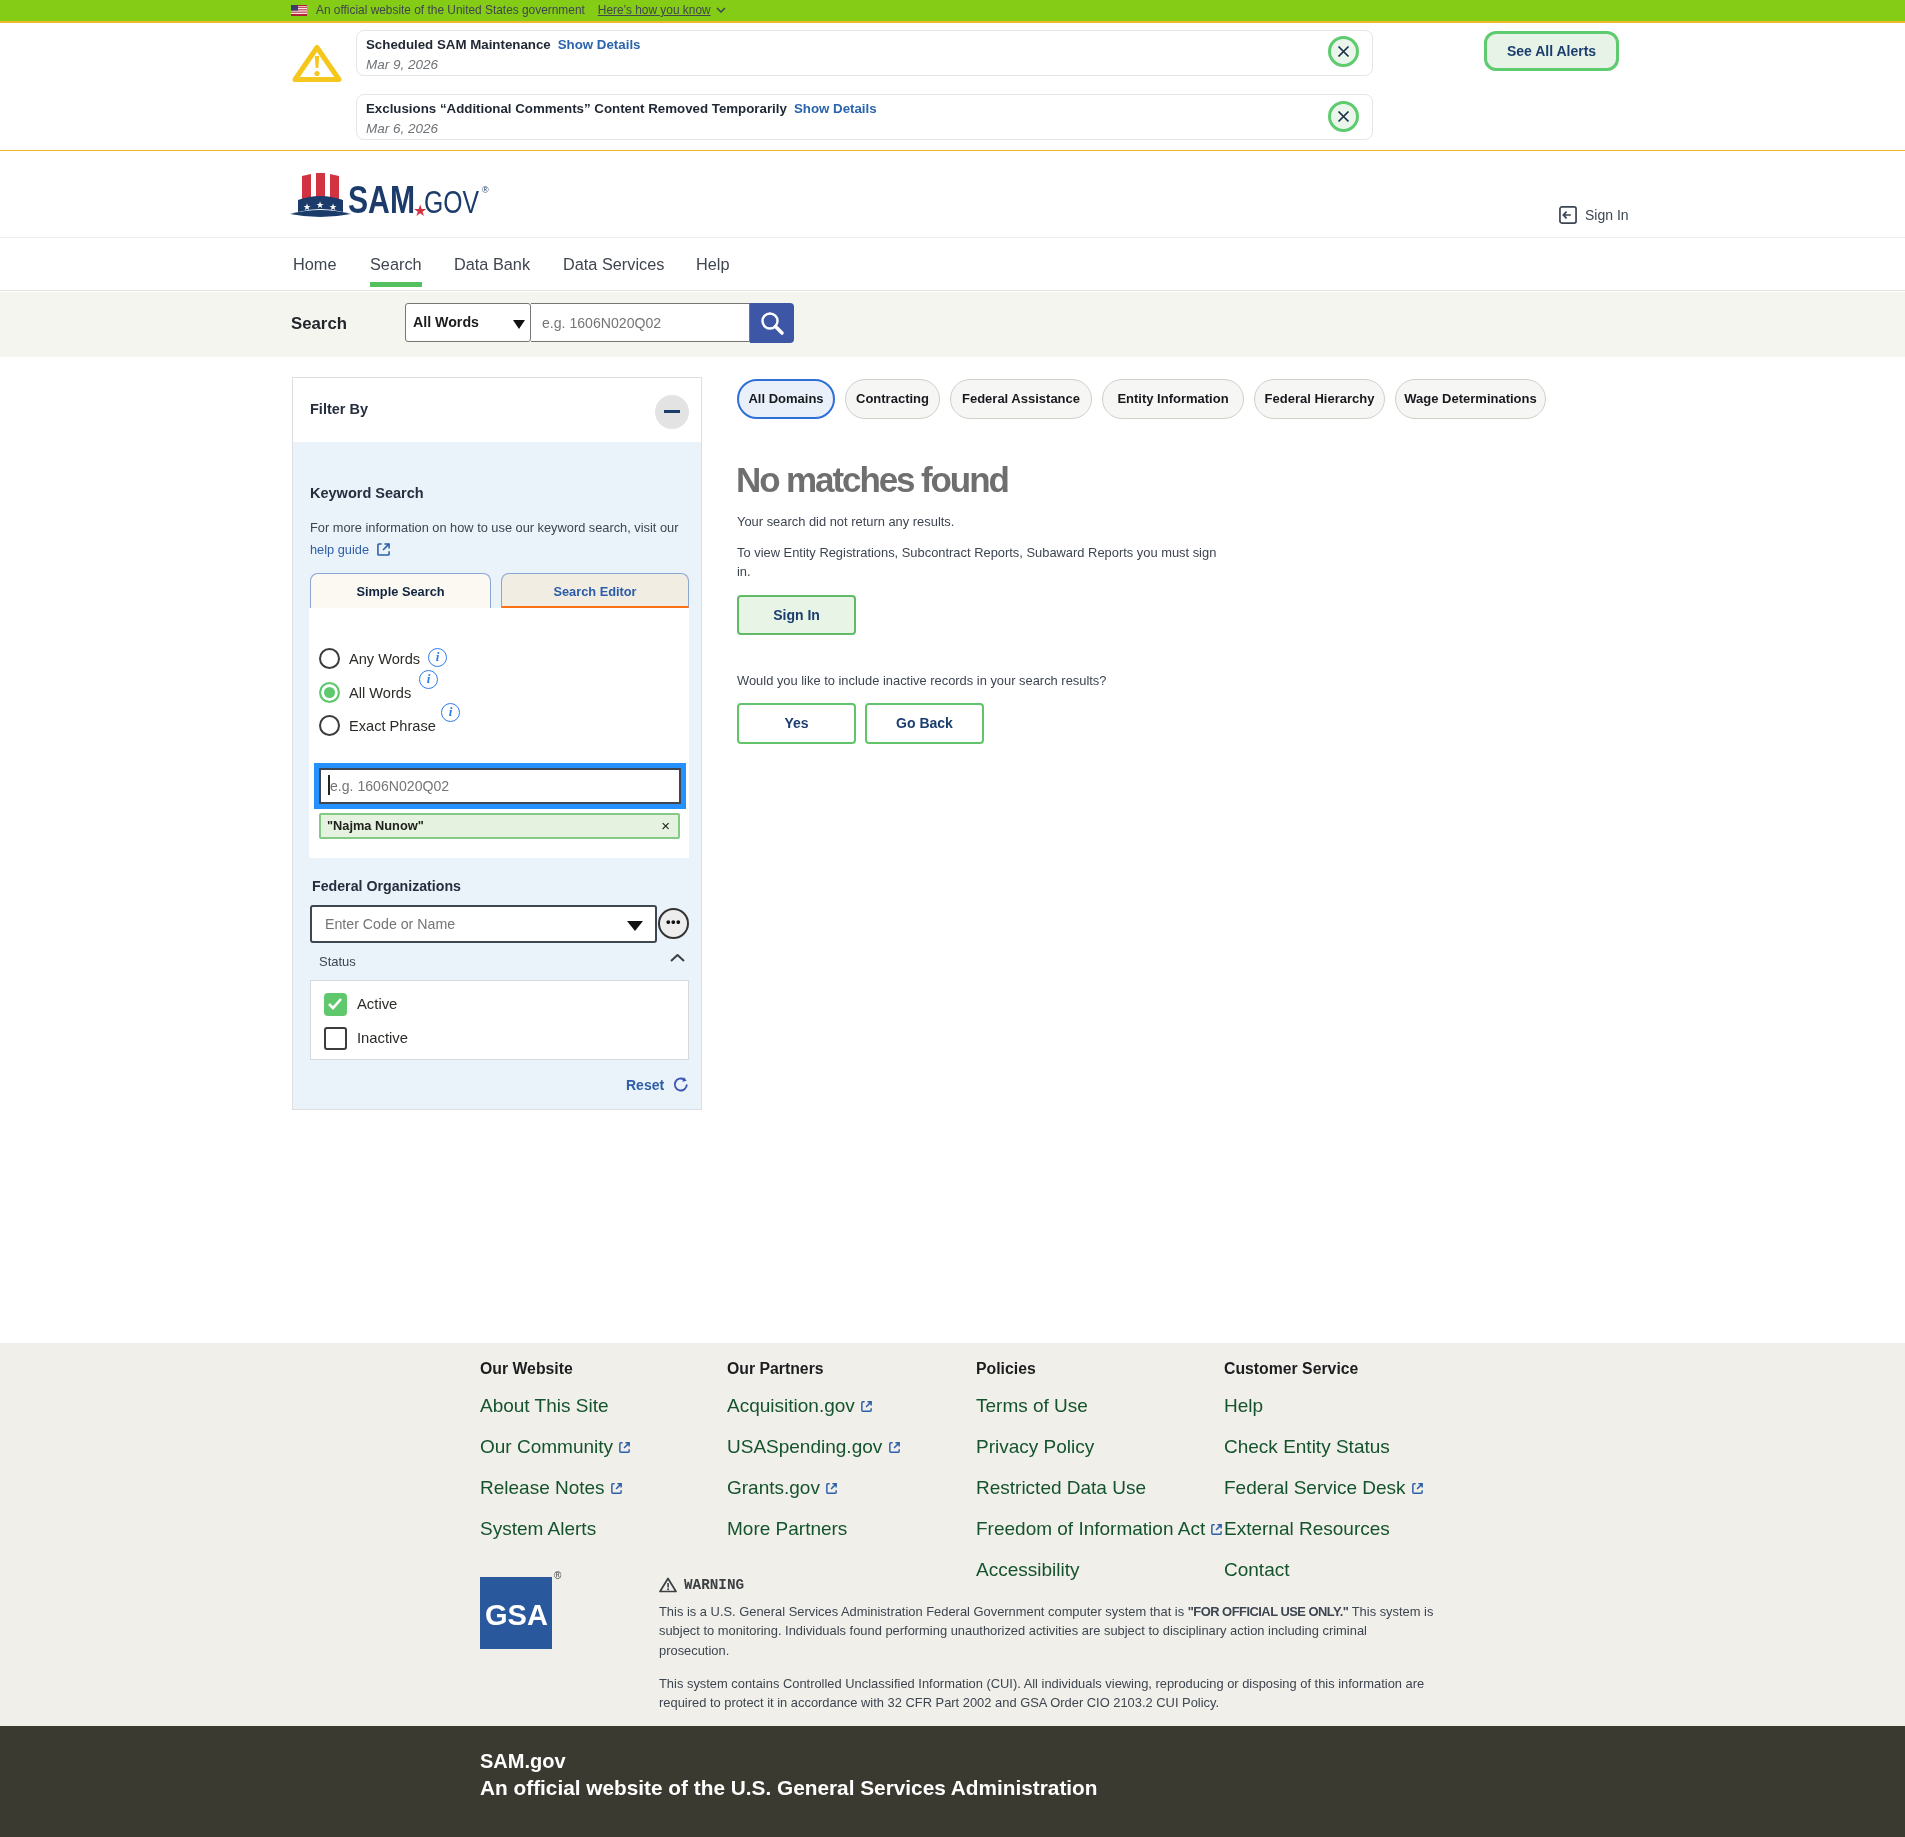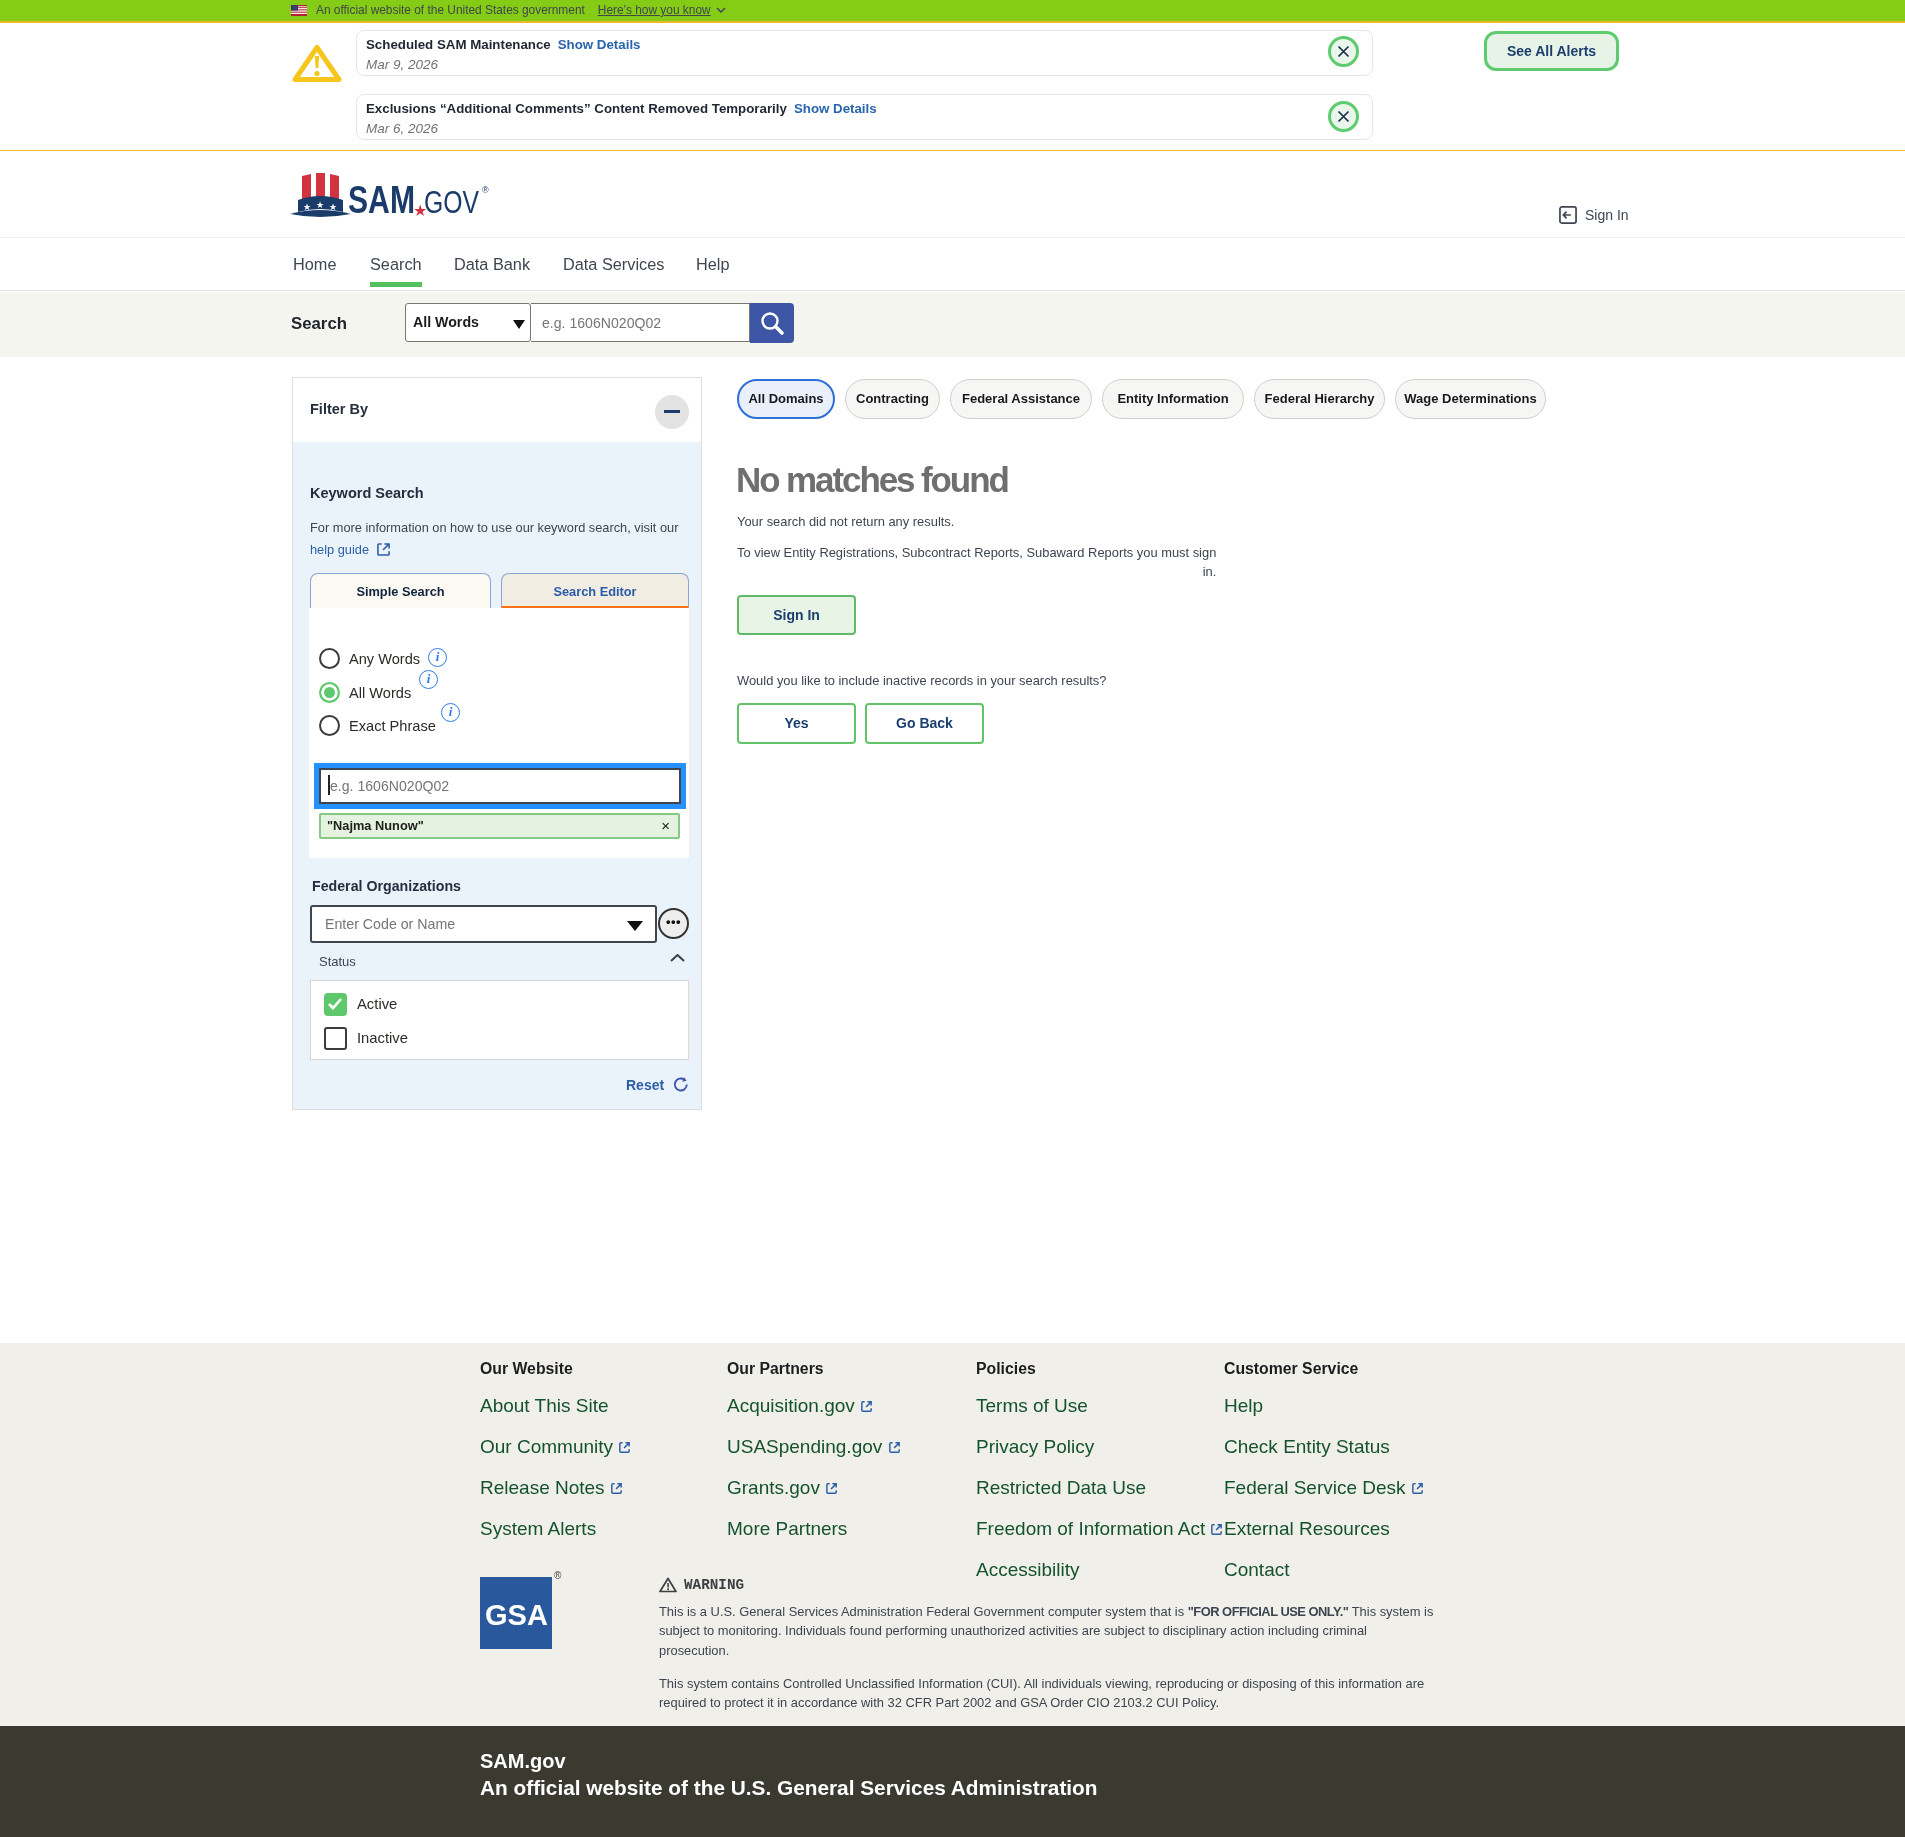--- a/index.html
+++ b/index.html
@@ -69,21 +69,21 @@
 .cb { position:absolute; left:13px; width:23px; height:23px; border-radius:4px; }
 .cb.on { background:#5fc86d; }
 .cb.off { background:#fff; border:2px solid #3c3c3c; border-radius:3px; }
 .cblabel { position:absolute; left:46px; font-size:14.8px; color:#2b2b27; }
 #reset { position:absolute; left:333px; top:699px; font-size:14px; font-weight:bold; color:#2d5fa8; }
 
 .pill { position:absolute; top:379px; height:40px; border-radius:20px; font-size:13px; font-weight:bold; text-align:center; background:#f6f6f4; border:1px solid #cfcfca; color:#17191c; line-height:38px; white-space:nowrap; }
 .pill.active { background:#e9f0fa; border:2px solid #2f6fd8; color:#16191d; line-height:36px; }
 
 #nomatch { position:absolute; left:736px; top:460px; font-size:35px; letter-spacing:-2.1px; font-weight:bold; color:#6f6f6f; }
-.rp { position:absolute; left:737px; font-size:12.9px; color:#3d4551; line-height:18.5px;text-align:right; }
+.rp { position:absolute; left:737px; font-size:12.9px; color:#3d4551; line-height:18.5px; }
 .gbtn { position:absolute; font-weight:bold; font-size:14px; color:#1b3e6e; text-align:center; border-radius:4px; }
 #signinbtn { left:737px; top:595px; width:119px; height:40px; background:#e8f4e6; border:2px solid #60ba68; line-height:36px; }
 #yesbtn { left:737px; top:703px; width:119px; height:41px; background:#fff; border:2px solid #62c46a; line-height:37px; }
 #gobackbtn { left:865px; top:703px; width:119px; height:41px; background:#fff; border:2px solid #62c46a; line-height:37px; }
 
 #footer { left:0; top:1343px; width:1905px; height:383px; background:#f0efe9; }
 .fcol { position:absolute; top:17px; }
 .fcol .h { font-size:15.8px; font-weight:bold; color:#1c1d1f; margin-bottom:17px; }
 .fcol a { display:block; font-size:19px; color:#14532d; text-decoration:none; margin-bottom:19px; }
 #gsabox { position:absolute; left:480px; top:234px; width:72px; height:72px; background:#29599c; }

